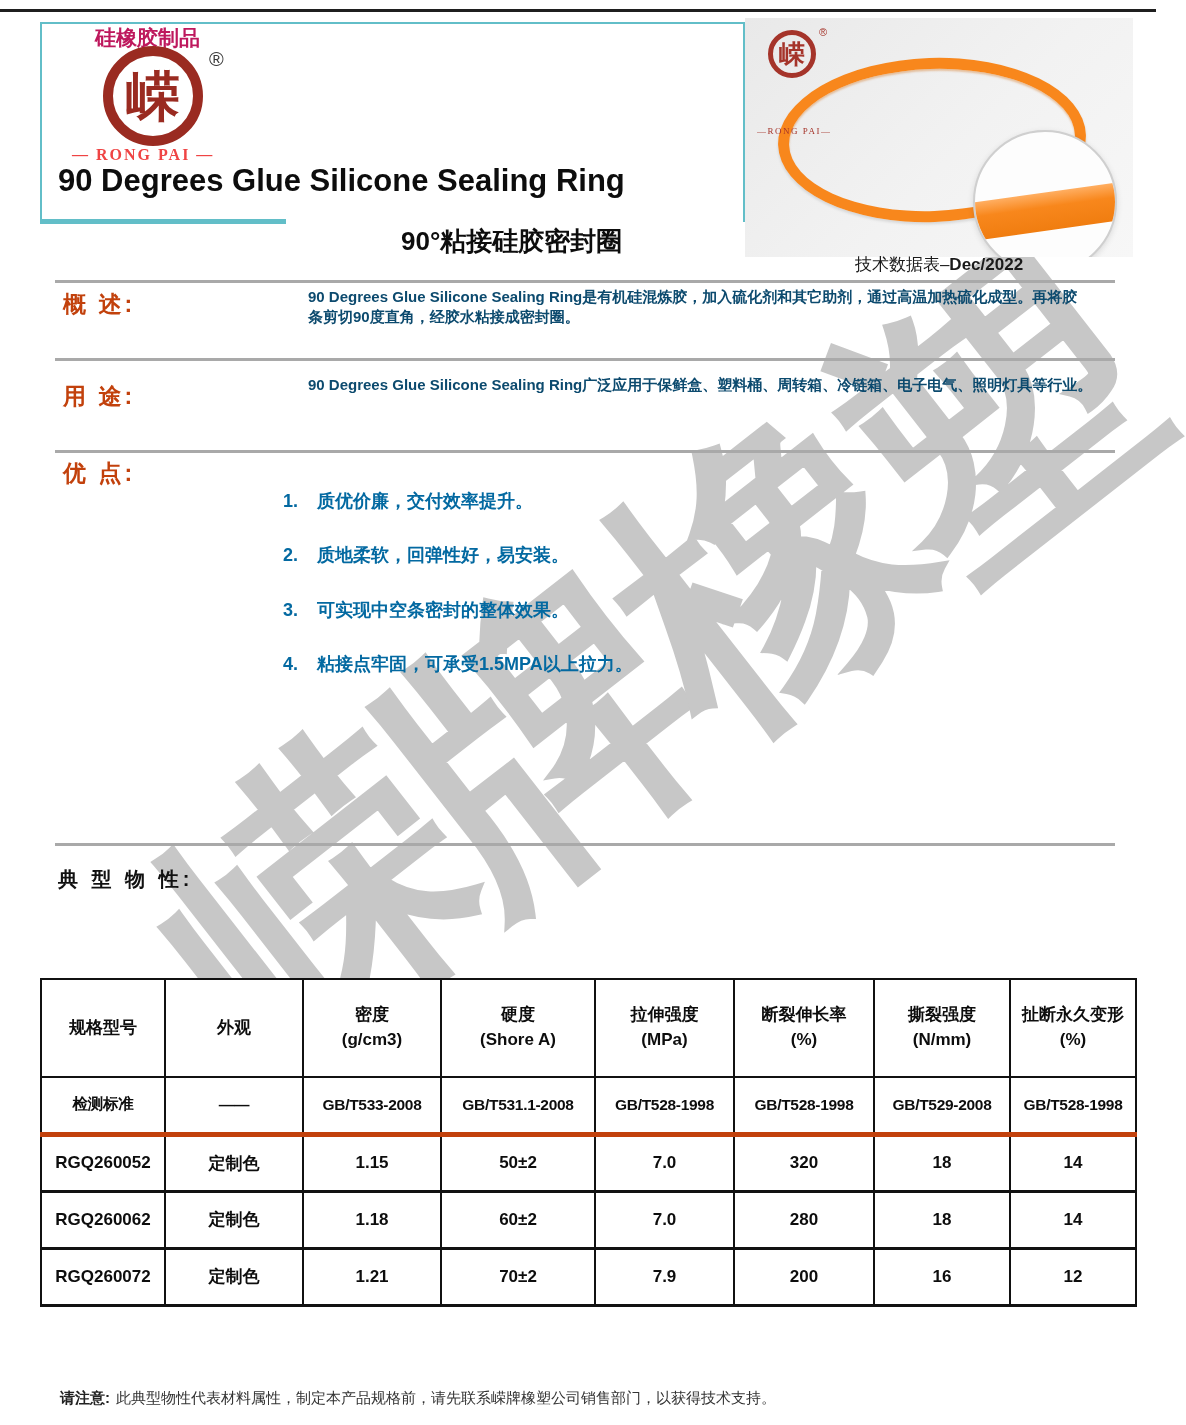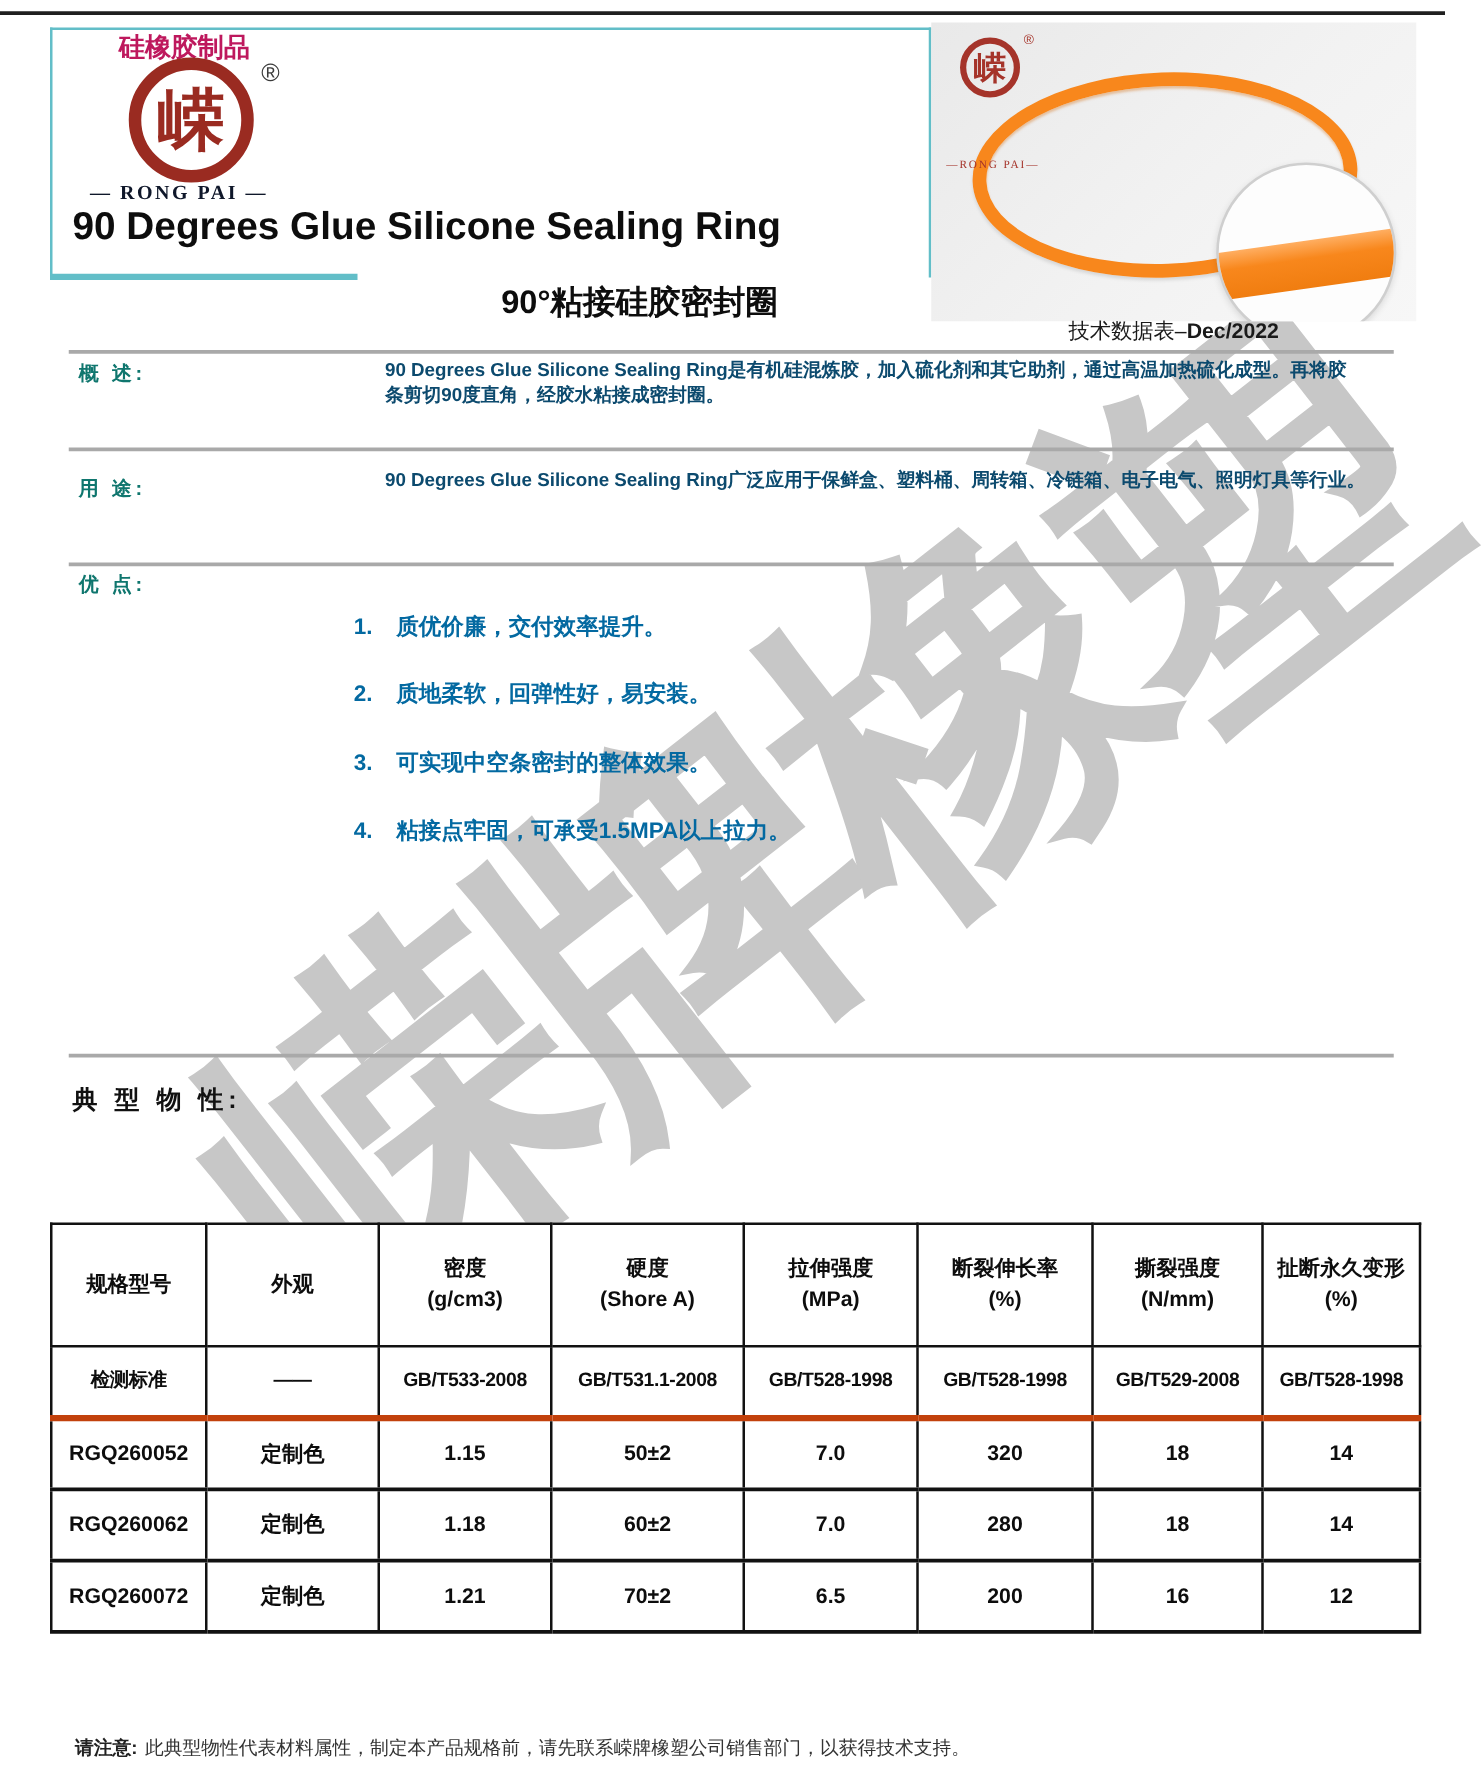--- a/index.html
+++ b/index.html
@@ -16,21 +16,21 @@
   .top-rule { position:absolute; left:0; top:9px; width:1156px; height:3px; background:#1f1f1f; }
   .header-box { position:absolute; left:40px; top:22px; width:705px; height:200px;
                 border:2px solid #62bec8; border-bottom:none; background:#fff; }
   .header-underline { position:absolute; left:40px; top:219px; width:246px; height:5px; background:#62bec8; }
   .mat-label { position:absolute; left:95px; top:24px; font-size:21px; font-weight:bold; color:#be185d;text-align:center; }
   .logo { position:absolute; left:103px; top:46px; width:100px; height:100px; border:10px solid #9a2b21;
           border-radius:50%; display:flex; align-items:center; justify-content:center; }
   .logo-glyph { font-size:54px; font-weight:bold; color:#9a2b21; line-height:1; }
   .logo-reg { position:absolute; left:209px; top:48px; font-size:20px; color:#3a3a3a; }
   .rongpai { position:absolute; left:72px; top:146px; font-family:"Liberation Serif", serif; font-size:16px;
-             font-weight:bold; letter-spacing:2px; color:#0f172a; }
+             font-weight:bold; letter-spacing:2px; color:#ef4444; }
   .title-en { position:absolute; left:58px; top:163px; font-size:31px; font-weight:bold; color:#0d0d0d; white-space:nowrap; }
   .title-zh { position:absolute; left:375px; top:224px; font-size:26px; font-weight:bold; color:#0d0d0d;margin-left:26px; }
 
   
   .photo { position:absolute; left:745px; top:18px; width:388px; height:239px;
            background:linear-gradient(135deg,#e9e9e9 0%,#f2f2f2 55%,#f7f7f7 100%); overflow:hidden; }
   .ring { position:absolute; left:33px; top:40px; width:308px; height:164px; border:11px solid #f8871c;
           border-radius:50%; transform:rotate(-2deg); box-shadow:inset 0 2px 2px rgba(210,100,0,.35), 0 2px 3px rgba(0,0,0,.12); }
   .p-logo { position:absolute; left:23px; top:12px; width:48px; height:48px; border:5px solid #a5342a;
             border-radius:50%; display:flex; align-items:center; justify-content:center; }
@@ -40,21 +40,21 @@
                font-family:"Liberation Serif", serif; white-space:nowrap;margin-top:45px; }
   .magnifier { position:absolute; left:228px; top:112px; width:144px; height:144px; border-radius:50%;
                background:#fdfdfd; border:2px solid #cfcfcf; overflow:hidden; box-shadow:0 2px 6px rgba(0,0,0,.12); }
   .strip { position:absolute; left:-10px; top:60px; width:170px; height:38px; transform:rotate(-8deg);
            background:linear-gradient(180deg,#ffae61 0%,#f8871c 38%,#f07d10 100%); border-radius:2px; }
   .caption { position:absolute; left:745px; top:253px; width:388px; text-align:center; font-size:17px; color:#1a1a1a; }
   .caption b { font-weight:bold; }
 
   
   .hrule { position:absolute; left:55px; width:1060px; height:3px; background:#a9a9a9; }
-  .sec-label { position:absolute; left:63px; font-size:16px; font-weight:bold; letter-spacing:3px; color:#0f766e; white-space:nowrap; }
+  .sec-label { position:absolute; left:63px; font-size:23px; font-weight:bold; letter-spacing:3px; color:#c2410c; white-space:nowrap; }
   .sec-text { position:absolute; left:308px; font-size:15px; font-weight:bold; line-height:1.35; color:#0c4a6e; }
   .adv-item { position:absolute; left:283px; font-size:18px; font-weight:bold; color:#0369a1; white-space:nowrap; }
   .adv-item .num { display:inline-block; width:34px; }
 
   
   .props-label { position:absolute; left:58px; top:866px; font-size:20px; font-weight:bold; letter-spacing:4px; }
   table.props { position:absolute; left:40px; top:978px; border-collapse:collapse; background:#fff;
                 table-layout:fixed; width:1095px; }
   table.props td { border:2px solid #111; text-align:center; vertical-align:middle;
                    font-weight:bold; color:#0d0d0d; padding:0 2px; overflow:hidden; }
@@ -196,21 +196,21 @@
         <td>7.0</td>
         <td>280</td>
         <td>18</td>
         <td>14</td>
       </tr>
       <tr class="data">
         <td>RGQ260072</td>
         <td>定制色</td>
         <td>1.21</td>
         <td>70±2</td>
-        <td>6.5</td>
+        <td>7.9</td>
         <td>200</td>
         <td>16</td>
         <td>12</td>
       </tr>
     </tbody>
       </table>
 
     <div class="footnote">
       <span class="fn-prefix">请注意:</span><span>此典型物性代表材料属性，制定本产品规格前，请先联系嵘牌橡塑公司销售部门，以获得技术支持。</span>
     </div>

